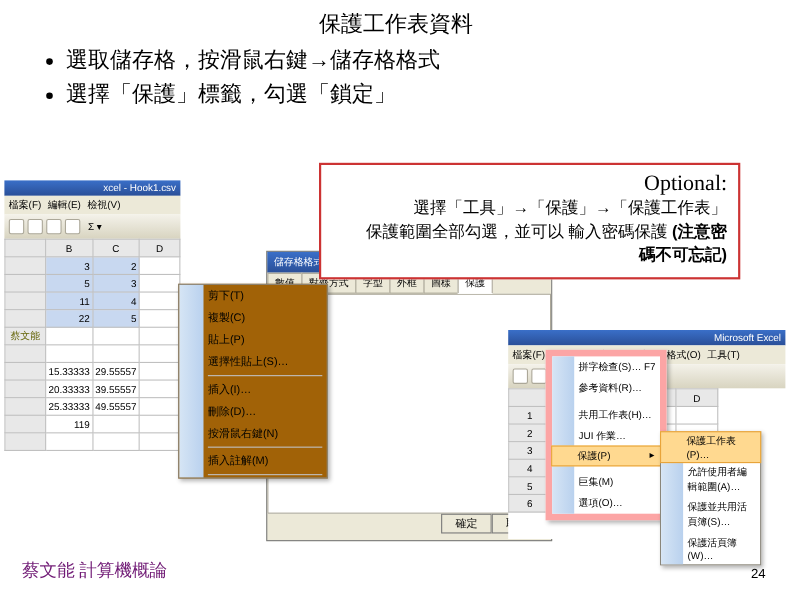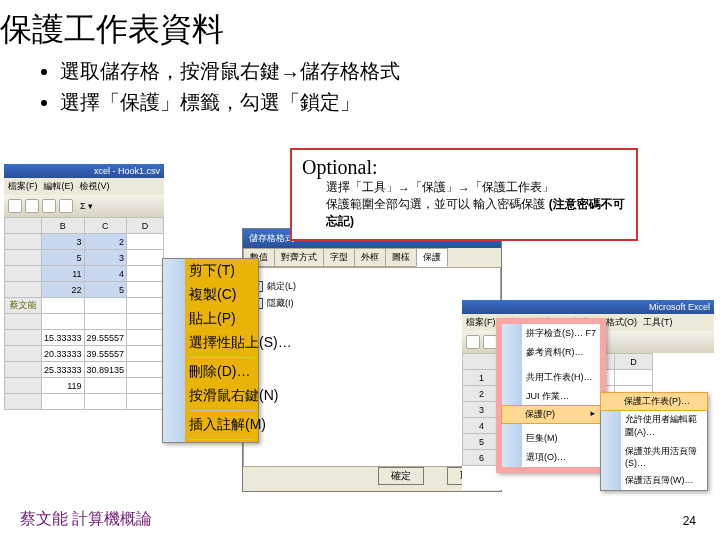--- a/index.html
+++ b/index.html
@@ -1,66 +1,66 @@
 <!DOCTYPE html>
 <html><head>
 <meta charset="utf-8">
 <style>
   * { box-sizing: border-box; margin: 0; padding: 0; }
   body { width: 720px; height: 540px; background: #fff; font-family: "Microsoft JhengHei", Arial, sans-serif; position: relative; overflow: hidden; }
-  .slide-title { font-family: Liberation Serif, serif; font-size: 32px; padding: 8px 0 4px 0; }
+  .slide-title { text-align: center; font-family: Liberation Serif, serif; font-size: 20px; padding: 8px 0 4px 0; }
   .bullets { padding: 2px 40px; font-size: 20px; }
   .bullets li { list-style: disc; margin-left: 20px; margin-bottom: 4px; }
-  .optional-box { position: absolute; left: 290px; top: 148px; width: 348px; border: 2px solid #c33; background: #fff; padding: 6px 10px 10px 10px; z-index: 40; }
+  .optional-box { position: absolute; left: 290px; top: 148px; width: 383px; border: 2px solid #c33; background: #fff; padding: 6px 10px 10px 10px; z-index: 40; text-align: right; }
   .optional-box .opt-title { font-family: "Times New Roman", serif; font-size: 20px; }
-  .optional-box .opt-line { font-size: 12px; margin-left: 24px; line-height: 1.4; }
+  .optional-box .opt-line { font-size: 15px; margin-left: 24px; line-height: 1.4; }
   .opt-line b { font-weight: bold; }
 
   
   .xl-window { position: absolute; left: 4px; top: 164px; width: 160px; height: 330px; background: #fff; z-index: 5; font-size: 9px; }
   .xl-title { background: linear-gradient(#3a6fc8,#2a4f98); color: #fff; padding: 2px 4px; font-size: 9px; text-align: right; }
   .xl-menu { background: #ece9d8; padding: 2px 4px; display: flex; gap: 6px; color: #000; }
   .xl-tool { background: linear-gradient(#f4f2ea,#d8d4c0); height: 22px; display: flex; align-items: center; padding: 0 4px; gap: 3px; }
   .tbtn { width: 14px; height: 14px; background: #fff; border: 1px solid #aca899; border-radius: 2px; }
   .xl-grid { border-collapse: collapse; font-size: 9px; }
   .xl-grid td, .xl-grid th { border: 1px solid #c0c0c0; width: 38px; height: 16px; text-align: right; padding: 0 2px; background: #fff; }
   .xl-grid th { background: #e8e8e8; text-align: center; font-weight: normal; }
   .xl-grid .sel { background: #c8d8f0; }
   .xl-grid .rowh { background: #e8e8e8; text-align: center; }
   .cjk-olive { color: #66660a; }
 
   
-  .ctx { position: absolute; left: 162px; top: 258px; width: 97px; background: #eab308; border: 1px solid #8a867a; font-size: 14px; z-index: 20; box-shadow: 2px 2px 4px rgba(0,0,0,.3); }
+  .ctx { position: absolute; left: 162px; top: 258px; width: 136px; background: #a16207; border: 1px solid #8a867a; font-size: 10px; z-index: 20; box-shadow: 2px 2px 4px rgba(0,0,0,.3); }
   .ctx .stripe { position: absolute; left: 0; top: 0; bottom: 0; width: 22px; background: linear-gradient(90deg,#d6e5f5,#b9d1ee); }
   .ctx ul { position: relative; list-style: none; }
   .ctx li { padding: 3px 6px 3px 26px; white-space: nowrap; }
   .ctx li.sep { border-top: 1px solid #c0c0c0; margin: 2px 4px 2px 26px; padding: 0; }
   .ctx li.hi { background: #ffd990; border: 1px solid #e8a43a; margin: -1px; padding: 2px 5px 2px 25px; }
 
   
   .dlg { position: absolute; left: 242px; top: 228px; width: 260px; height: 264px; background: #ece9d8; border: 1px solid #7a7a7a; z-index: 8; font-size: 9px; }
   .dlg-title { background: linear-gradient(#3a6fc8,#2a4f98); color: #fff; padding: 3px 6px; }
   .dlg-tabs { display: flex; background: #ece9d8; }
   .dlg-tabs span { border: 1px solid #aca899; padding: 2px 6px; background: #ece9d8; margin-right: -1px; }
   .dlg-tabs span.act { background: #fff; border-bottom-color: #fff; }
   .dlg-body { background: #fff; border: 1px solid #aca899; height: 200px; padding: 8px; }
   .chk { display: flex; align-items: center; gap: 4px; margin: 4px 0; }
   .chk .box { width: 11px; height: 11px; border: 1px solid #2a4f98; background: #fff; display: inline-flex; align-items: center; justify-content: center; font-size: 8px; color: #2a4f98; }
-  .dlg-btns { position: absolute; right: 8px; bottom: 6px; display: flex; gap: 23px; }
+  .dlg-btns { position: absolute; right: 8px; bottom: 6px; display: flex; gap: 0; }
   .dlg-btns button { font-size: 10px; padding: 1px 12px; background: #ece9d8; border: 1px solid #7a7a7a; }
 
   
   .xl-right { position: absolute; left: 462px; top: 300px; width: 252px; height: 190px; background: #fff; z-index: 10; font-size: 9px; }
   .menu-drop { position: absolute; left: 496px; top: 318px; width: 110px; background: #fff; border: 6px solid #fca5a5; z-index: 25; font-size: 9px; box-shadow: 2px 2px 4px rgba(0,0,0,.3); }
   .menu-drop .stripe { position: absolute; left: 0; top: 0; bottom: 0; width: 20px; background: linear-gradient(90deg,#d6e5f5,#b9d1ee); }
   .menu-drop ul { position: relative; list-style: none; }
   .menu-drop li { padding: 3px 6px 3px 24px; white-space: nowrap; }
   .menu-drop li.hi { background: #ffd990; border: 1px solid #e8a43a; margin: -1px; padding: 2px 5px 2px 23px; }
   .menu-drop li .arr { float: right; }
-  .sub-drop { position: absolute; left: 600px; top: 392px; width: 108px; background: #fff; border: 1px solid #8a867a; z-index: 30; font-size: 9px; box-shadow: 2px 2px 4px rgba(0,0,0,.3); }
+  .sub-drop { position: absolute; left: 600px; top: 392px; width: 92px; background: #fff; border: 1px solid #8a867a; z-index: 30; font-size: 9px; box-shadow: 2px 2px 4px rgba(0,0,0,.3); }
   .sub-drop .stripe { position: absolute; left: 0; top: 0; bottom: 0; width: 20px; background: linear-gradient(90deg,#d6e5f5,#b9d1ee); }
   .sub-drop ul { position: relative; list-style: none; }
   .sub-drop li { padding: 3px 6px 3px 24px; }
   .sub-drop li.hi { background: #ffd990; border: 1px solid #e8a43a; margin: -1px; padding: 2px 5px 2px 23px; }
 
   .footer-left { position: absolute; left: 20px; bottom: 10px; color: #701a75; font-family: "DFKai-SB","KaiTi",serif; font-size: 16px; font-weight: normal; }
   .footer-right { position: absolute; right: 24px; bottom: 12px; font-size: 12px; }
 
   .cap-text { color: #000; }
 </style>
@@ -149,21 +149,21 @@
         </tr>
     <tr>
           <td class="rowh"></td>
           <td>20.33333</td>
           <td>39.55557</td>
           <td></td>
         </tr>
     <tr>
           <td class="rowh"></td>
           <td>25.33333</td>
-          <td>30.89135</td>
+          <td>49.55557</td>
           <td></td>
         </tr>
     <tr>
           <td class="rowh"></td>
           <td>119</td>
           <td></td>
           <td></td>
         </tr>
     <tr>
           <td class="rowh"></td>
@@ -176,20 +176,21 @@
 </div>
 
 <div class="ctx">
   <div class="stripe"></div>
   <ul id="ctx-list">
       <li>剪下(T)</li>
       <li>複製(C)</li>
       <li>貼上(P)</li>
       <li>選擇性貼上(S)…</li>
       <li class="sep"></li>
+      <li>插入(I)…</li>
       <li>刪除(D)…</li>
       <li>按滑鼠右鍵(N)</li>
       <li class="sep"></li>
       <li>插入註解(M)</li>
       <li class="sep"></li>
     </ul>
 </div>
 
 <div class="dlg">
   <div class="dlg-title">儲存格格式</div>

